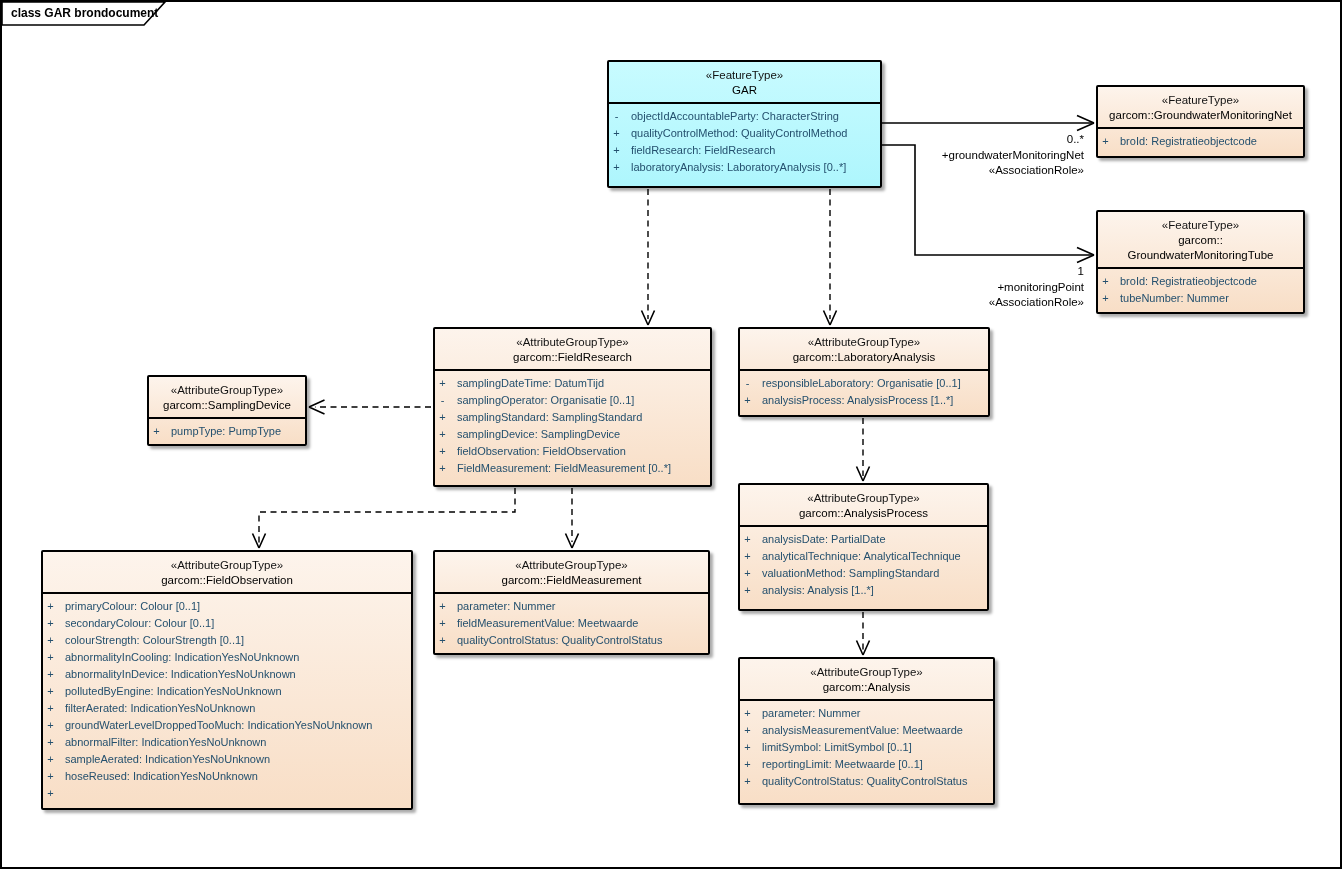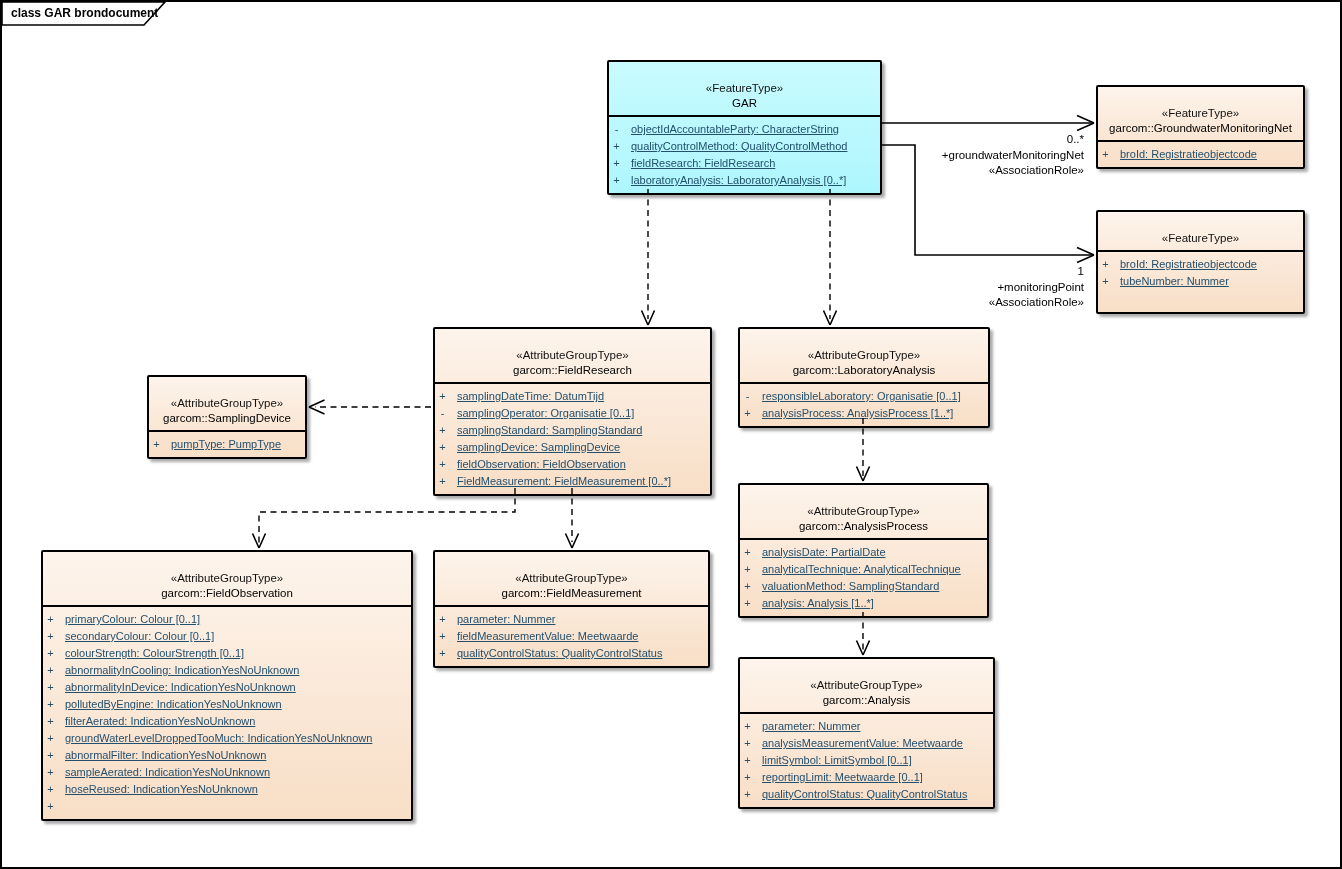--- a/index.html
+++ b/index.html
@@ -15,27 +15,27 @@
     position:absolute; left:9px; top:4px;
     font-size:12px; font-weight:bold; color:#000; white-space:nowrap;
   }
   
   .uml-box {
     position:absolute; border:2px solid #000; border-radius:2px;
     background:linear-gradient(to bottom, #fdf4ec 0%, #f8dec6 100%);
     box-shadow:3px 3px 3px #ababab;
   }
   .uml-box.feature-main { background:linear-gradient(to bottom, #c8fbff 0%, #aef6fd 100%); }
-  .uml-header { text-align:center; padding:19px 4px 4px 4px; border-bottom:2px solid #000; }
+  .uml-header { text-align:center; padding:6px 4px 4px 4px; border-bottom:2px solid #000; }
   .stereotype { font-size:11.5px; color:#111; line-height:15px; white-space:nowrap; }
   .classname  { font-size:11.5px; font-weight:normal; color:#000; line-height:15px; white-space:pre-line; }
   .uml-attrs { padding:4px 4px 4px 0; }
   .attr-row { display:flex; white-space:nowrap; line-height:17px; font-size:11px; color:#24506e; }
   .attr-row .vis { width:15px; text-align:center; flex:0 0 15px; }
-  .attr-row .attr-text { padding-left:7px;text-decoration:underline; }
+  .attr-row .attr-text { padding-left:7px; }
   
   svg.overlay { position:absolute; left:0; top:0; pointer-events:none; z-index:5; }
   .solid  { stroke:#000; stroke-width:1.6; fill:none; }
   .dashed { stroke:#000; stroke-width:1.4; fill:none; stroke-dasharray:6 4.5; }
   
   .assoc-labels {
     position:absolute; text-align:right; font-size:11.5px;
     color:#000; line-height:15.5px; z-index:6; white-space:nowrap;
   }
 </style>
@@ -124,20 +124,22 @@
         <div class="attr-row">
           <span class="vis">+</span>
           <span class="attr-text">broId: Registratieobjectcode</span>
         </div>
       </div>
   </div>
 
   <div class="uml-box" style="left:1094px; top:208px; width:209px; min-height:104px;">
     <div class="uml-header">
       <div class="stereotype">«FeatureType»</div>
+      <div class="classname">garcom::
+GroundwaterMonitoringTube</div>
     </div>
     <div class="uml-attrs">
         <div class="attr-row">
           <span class="vis">+</span>
           <span class="attr-text">broId: Registratieobjectcode</span>
         </div>
         <div class="attr-row">
           <span class="vis">+</span>
           <span class="attr-text">tubeNumber: Nummer</span>
         </div>

